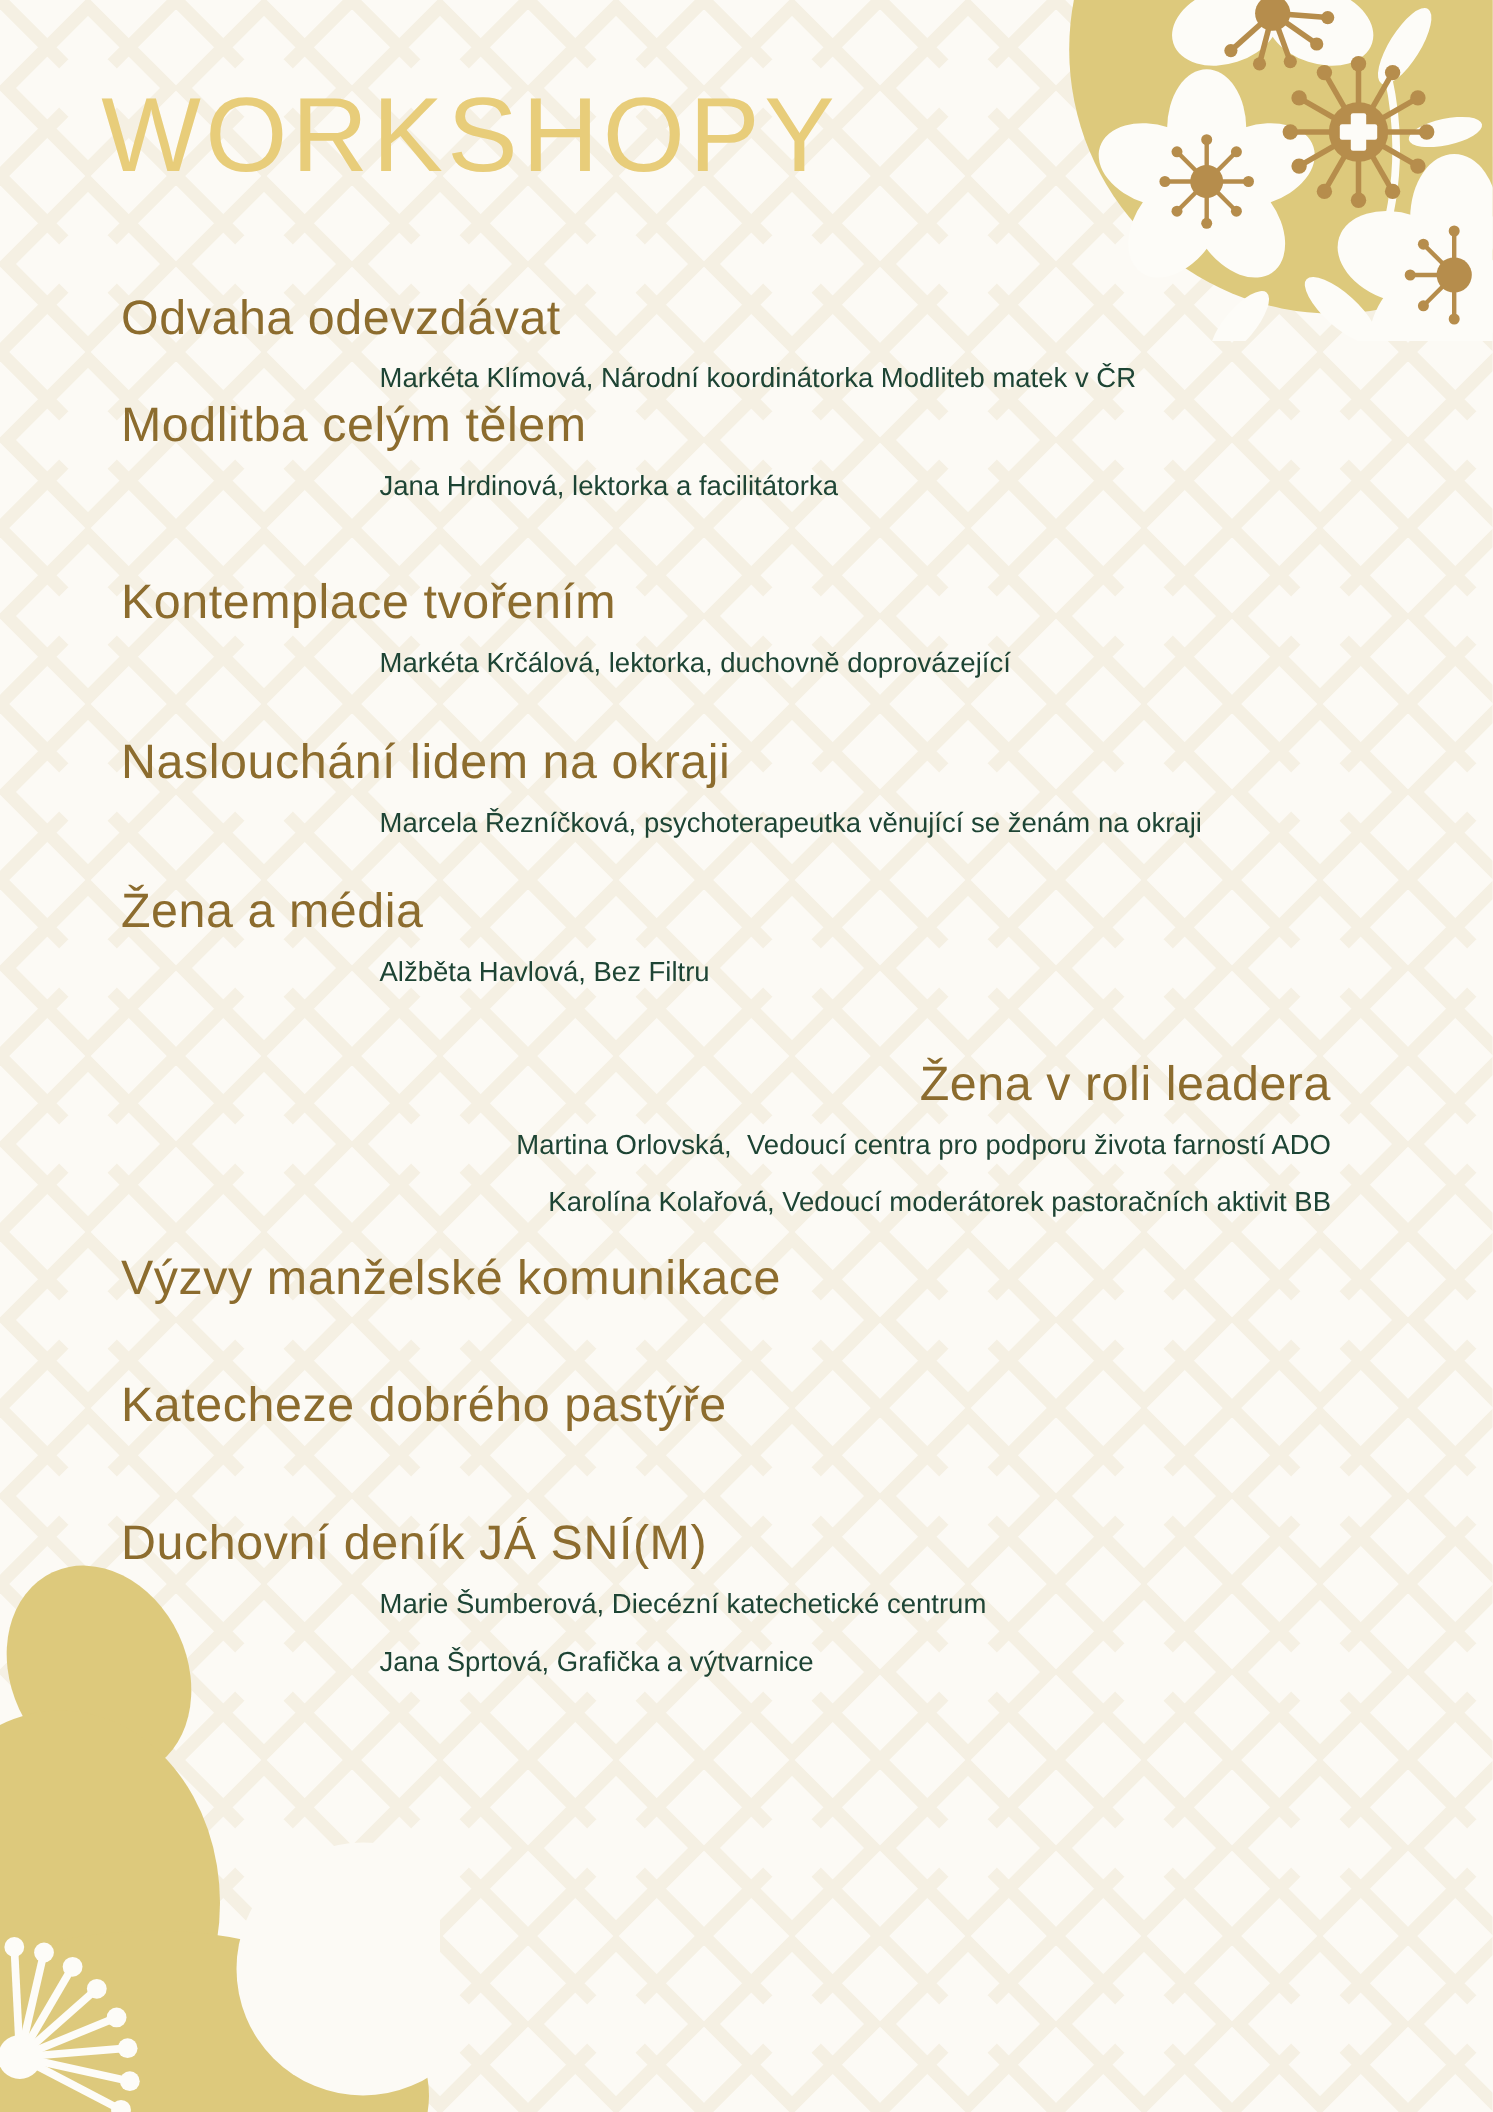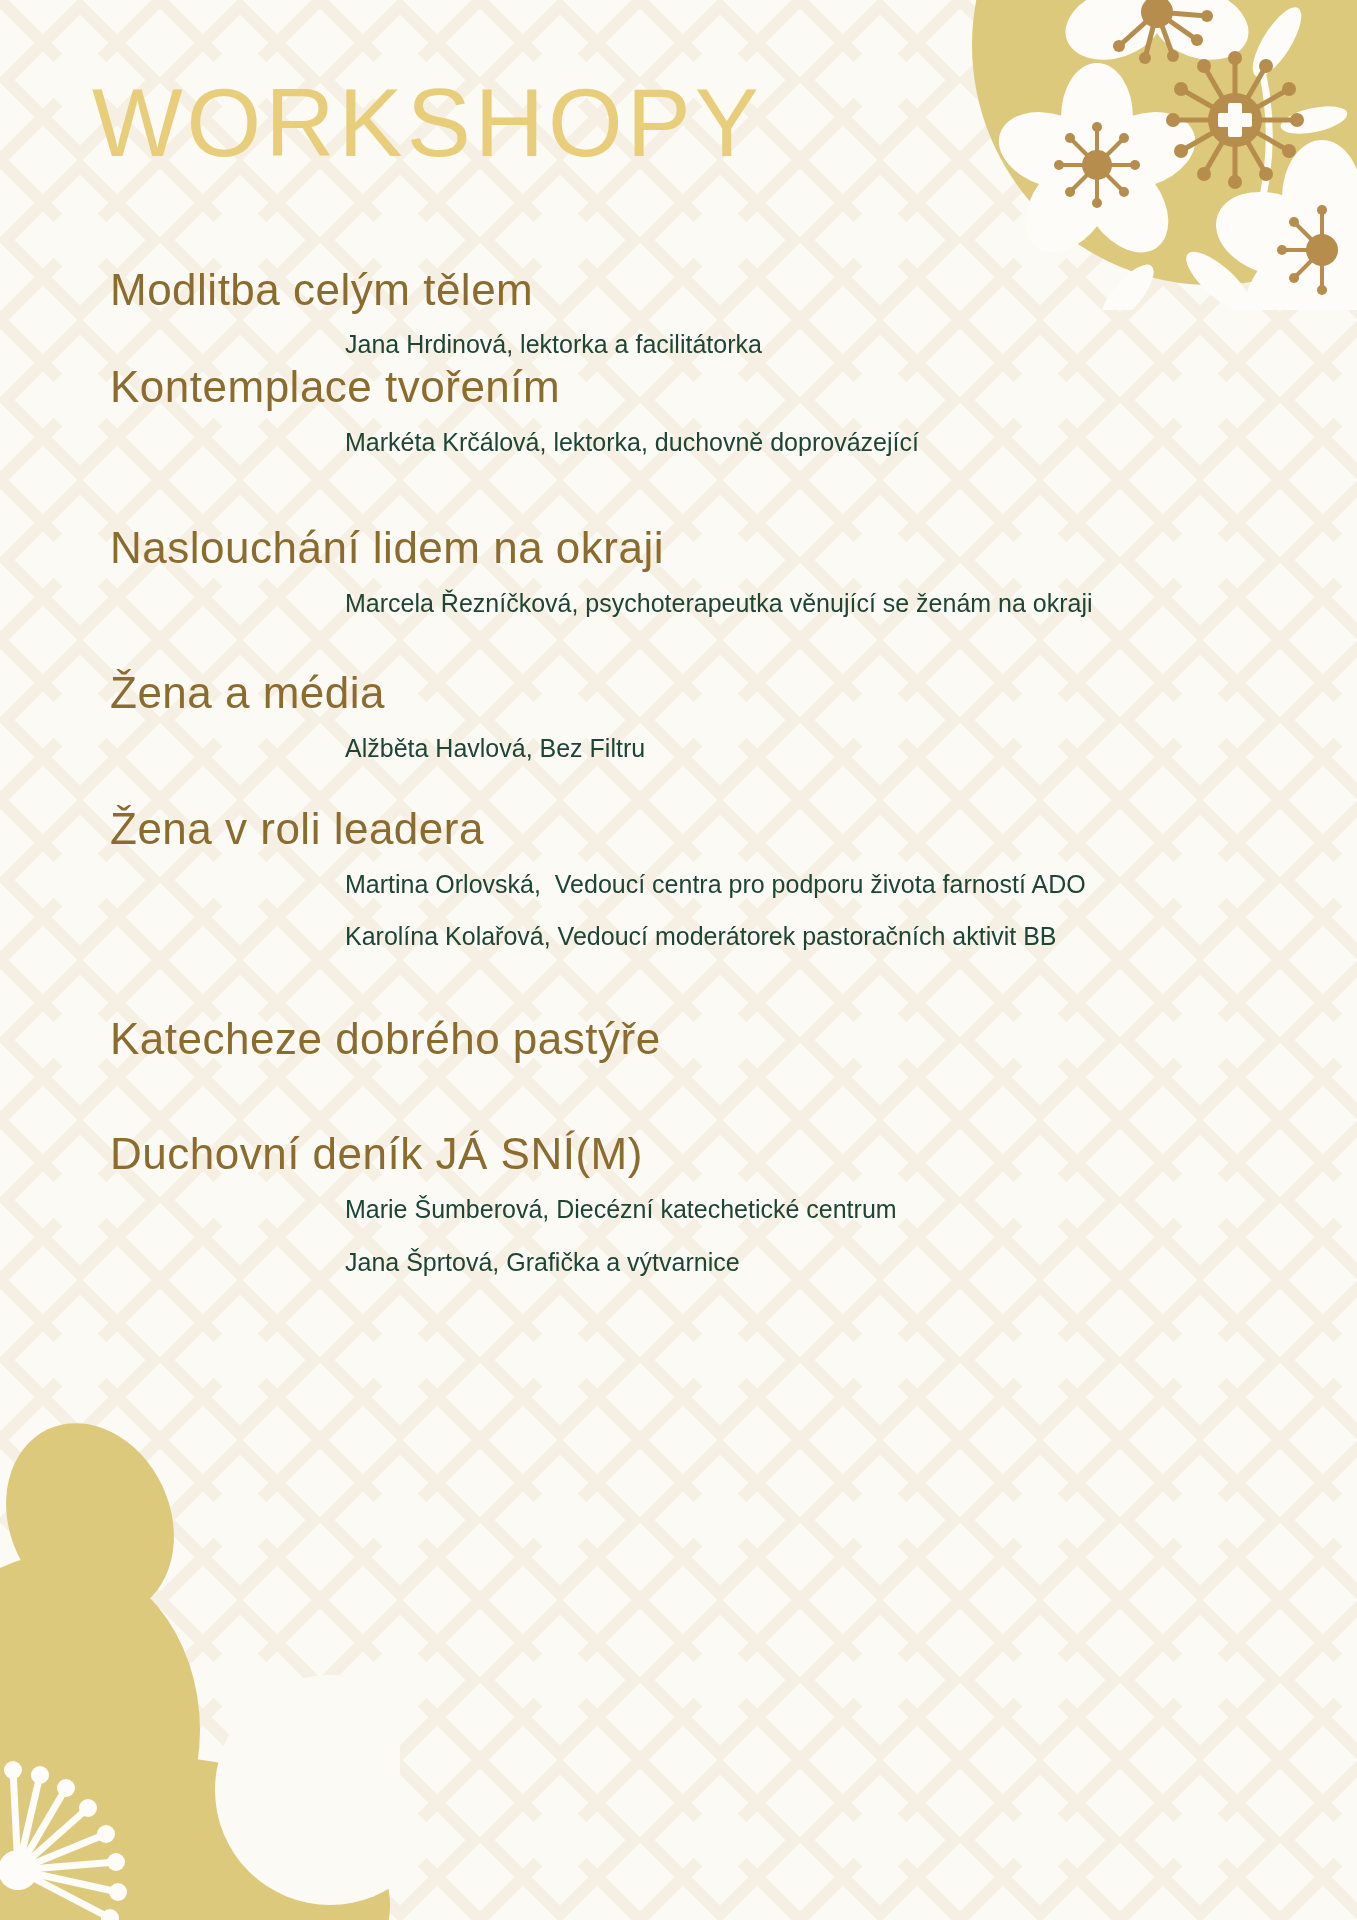--- a/index.html
+++ b/index.html
@@ -227,20 +227,26 @@
       <circle cx="100" cy="22" r="9" stroke="none"></circle>
     <line x1="0" y1="0" x2="92" y2="48"></line>
       <circle cx="92" cy="48" r="9" stroke="none"></circle>
     <circle cx="0" cy="0" r="20" stroke="none"></circle>
   </g>
 </svg>
 
 <div class="content">
   <h1 class="page-title">WORKSHOPY</h1>
   <main class="workshop-list">
+  <section class="workshop">
+    <h2 class="workshop-title">Odvaha odevzdávat</h2>
+    <div class="presenters">
+          <p class="presenter">Markéta Klímová, Národní koordinátorka Modliteb matek v ČR</p>
+        </div>
+  </section>
 
   <section class="workshop">
     <h2 class="workshop-title">Modlitba celým tělem</h2>
     <div class="presenters">
           <p class="presenter">Jana Hrdinová, lektorka a facilitátorka</p>
         </div>
   </section>
 
   <section class="workshop">
     <h2 class="workshop-title">Kontemplace tvořením</h2>
@@ -265,20 +271,21 @@
 
   <section class="workshop">
     <h2 class="workshop-title">Žena v roli leadera</h2>
     <div class="presenters">
           <p class="presenter">Martina Orlovská,  Vedoucí centra pro podporu života farností ADO</p>
           <p class="presenter">Karolína Kolařová, Vedoucí moderátorek pastoračních aktivit BB</p>
         </div>
   </section>
 
   <section class="workshop">
+    <h2 class="workshop-title">Výzvy manželské komunikace</h2>
   </section>
 
   <section class="workshop">
     <h2 class="workshop-title">Katecheze dobrého pastýře</h2>
   </section>
 
   <section class="workshop">
     <h2 class="workshop-title">Duchovní deník JÁ SNÍ(M)</h2>
     <div class="presenters">
           <p class="presenter">Marie Šumberová, Diecézní katechetické centrum</p>

